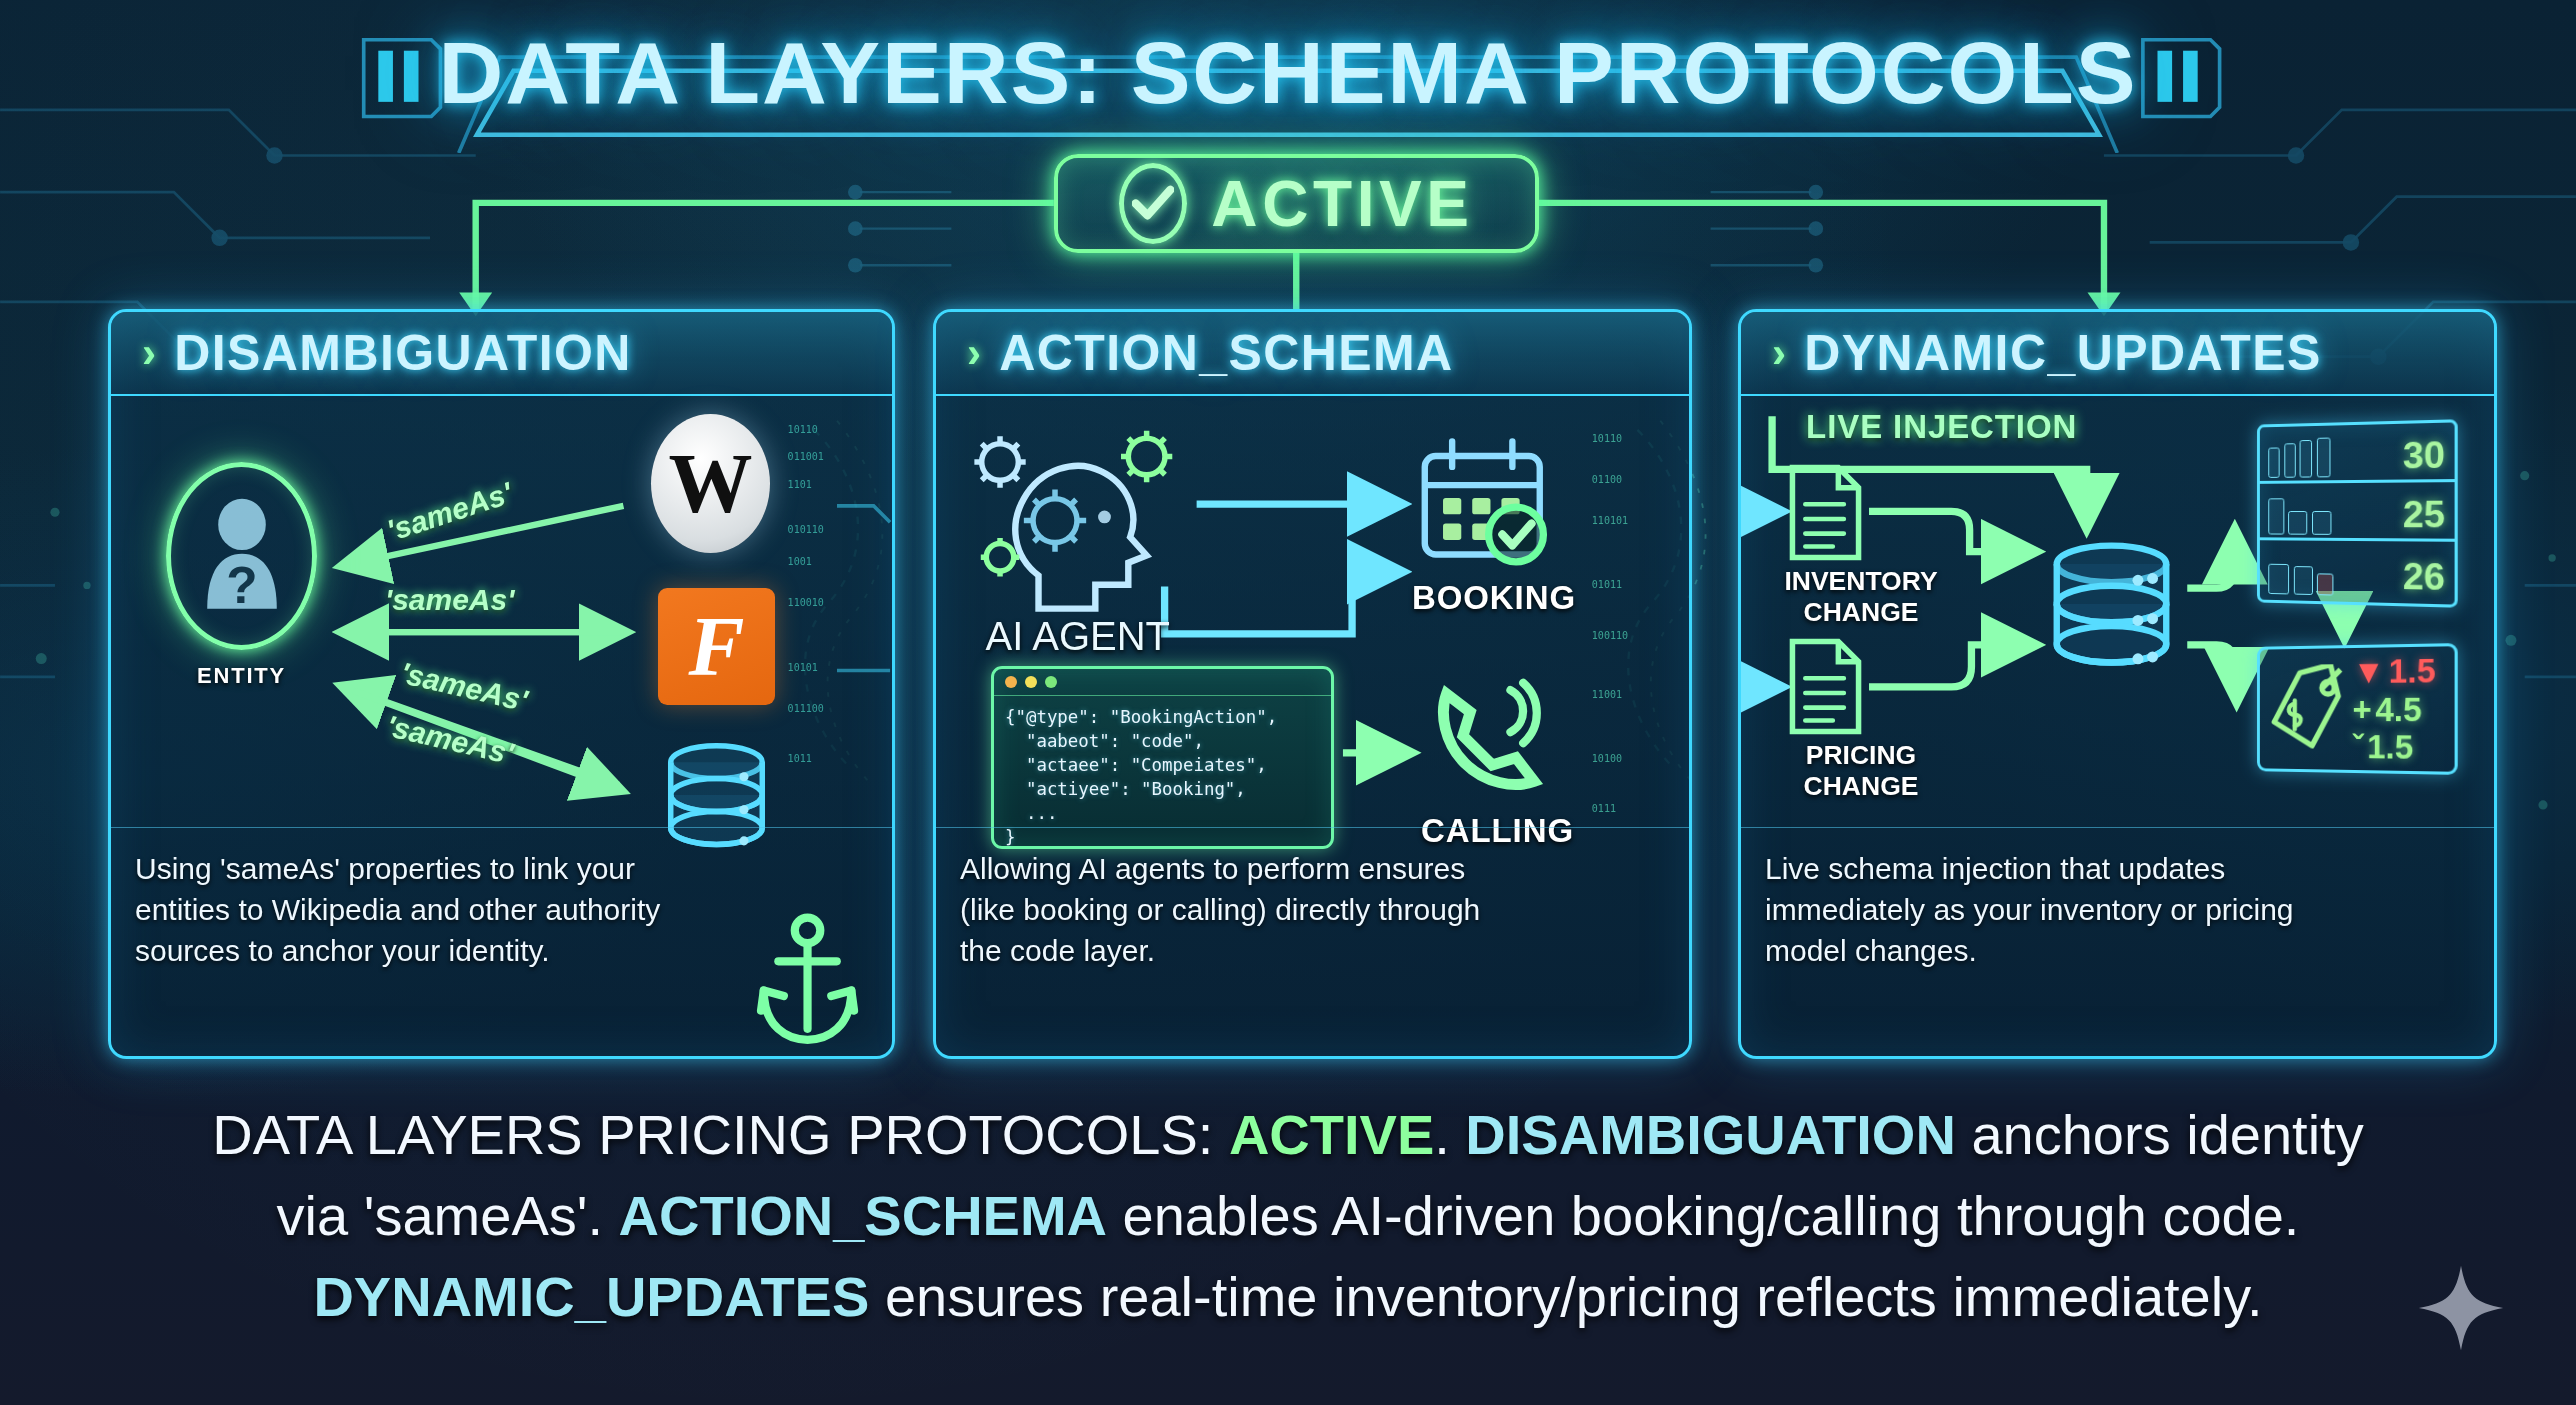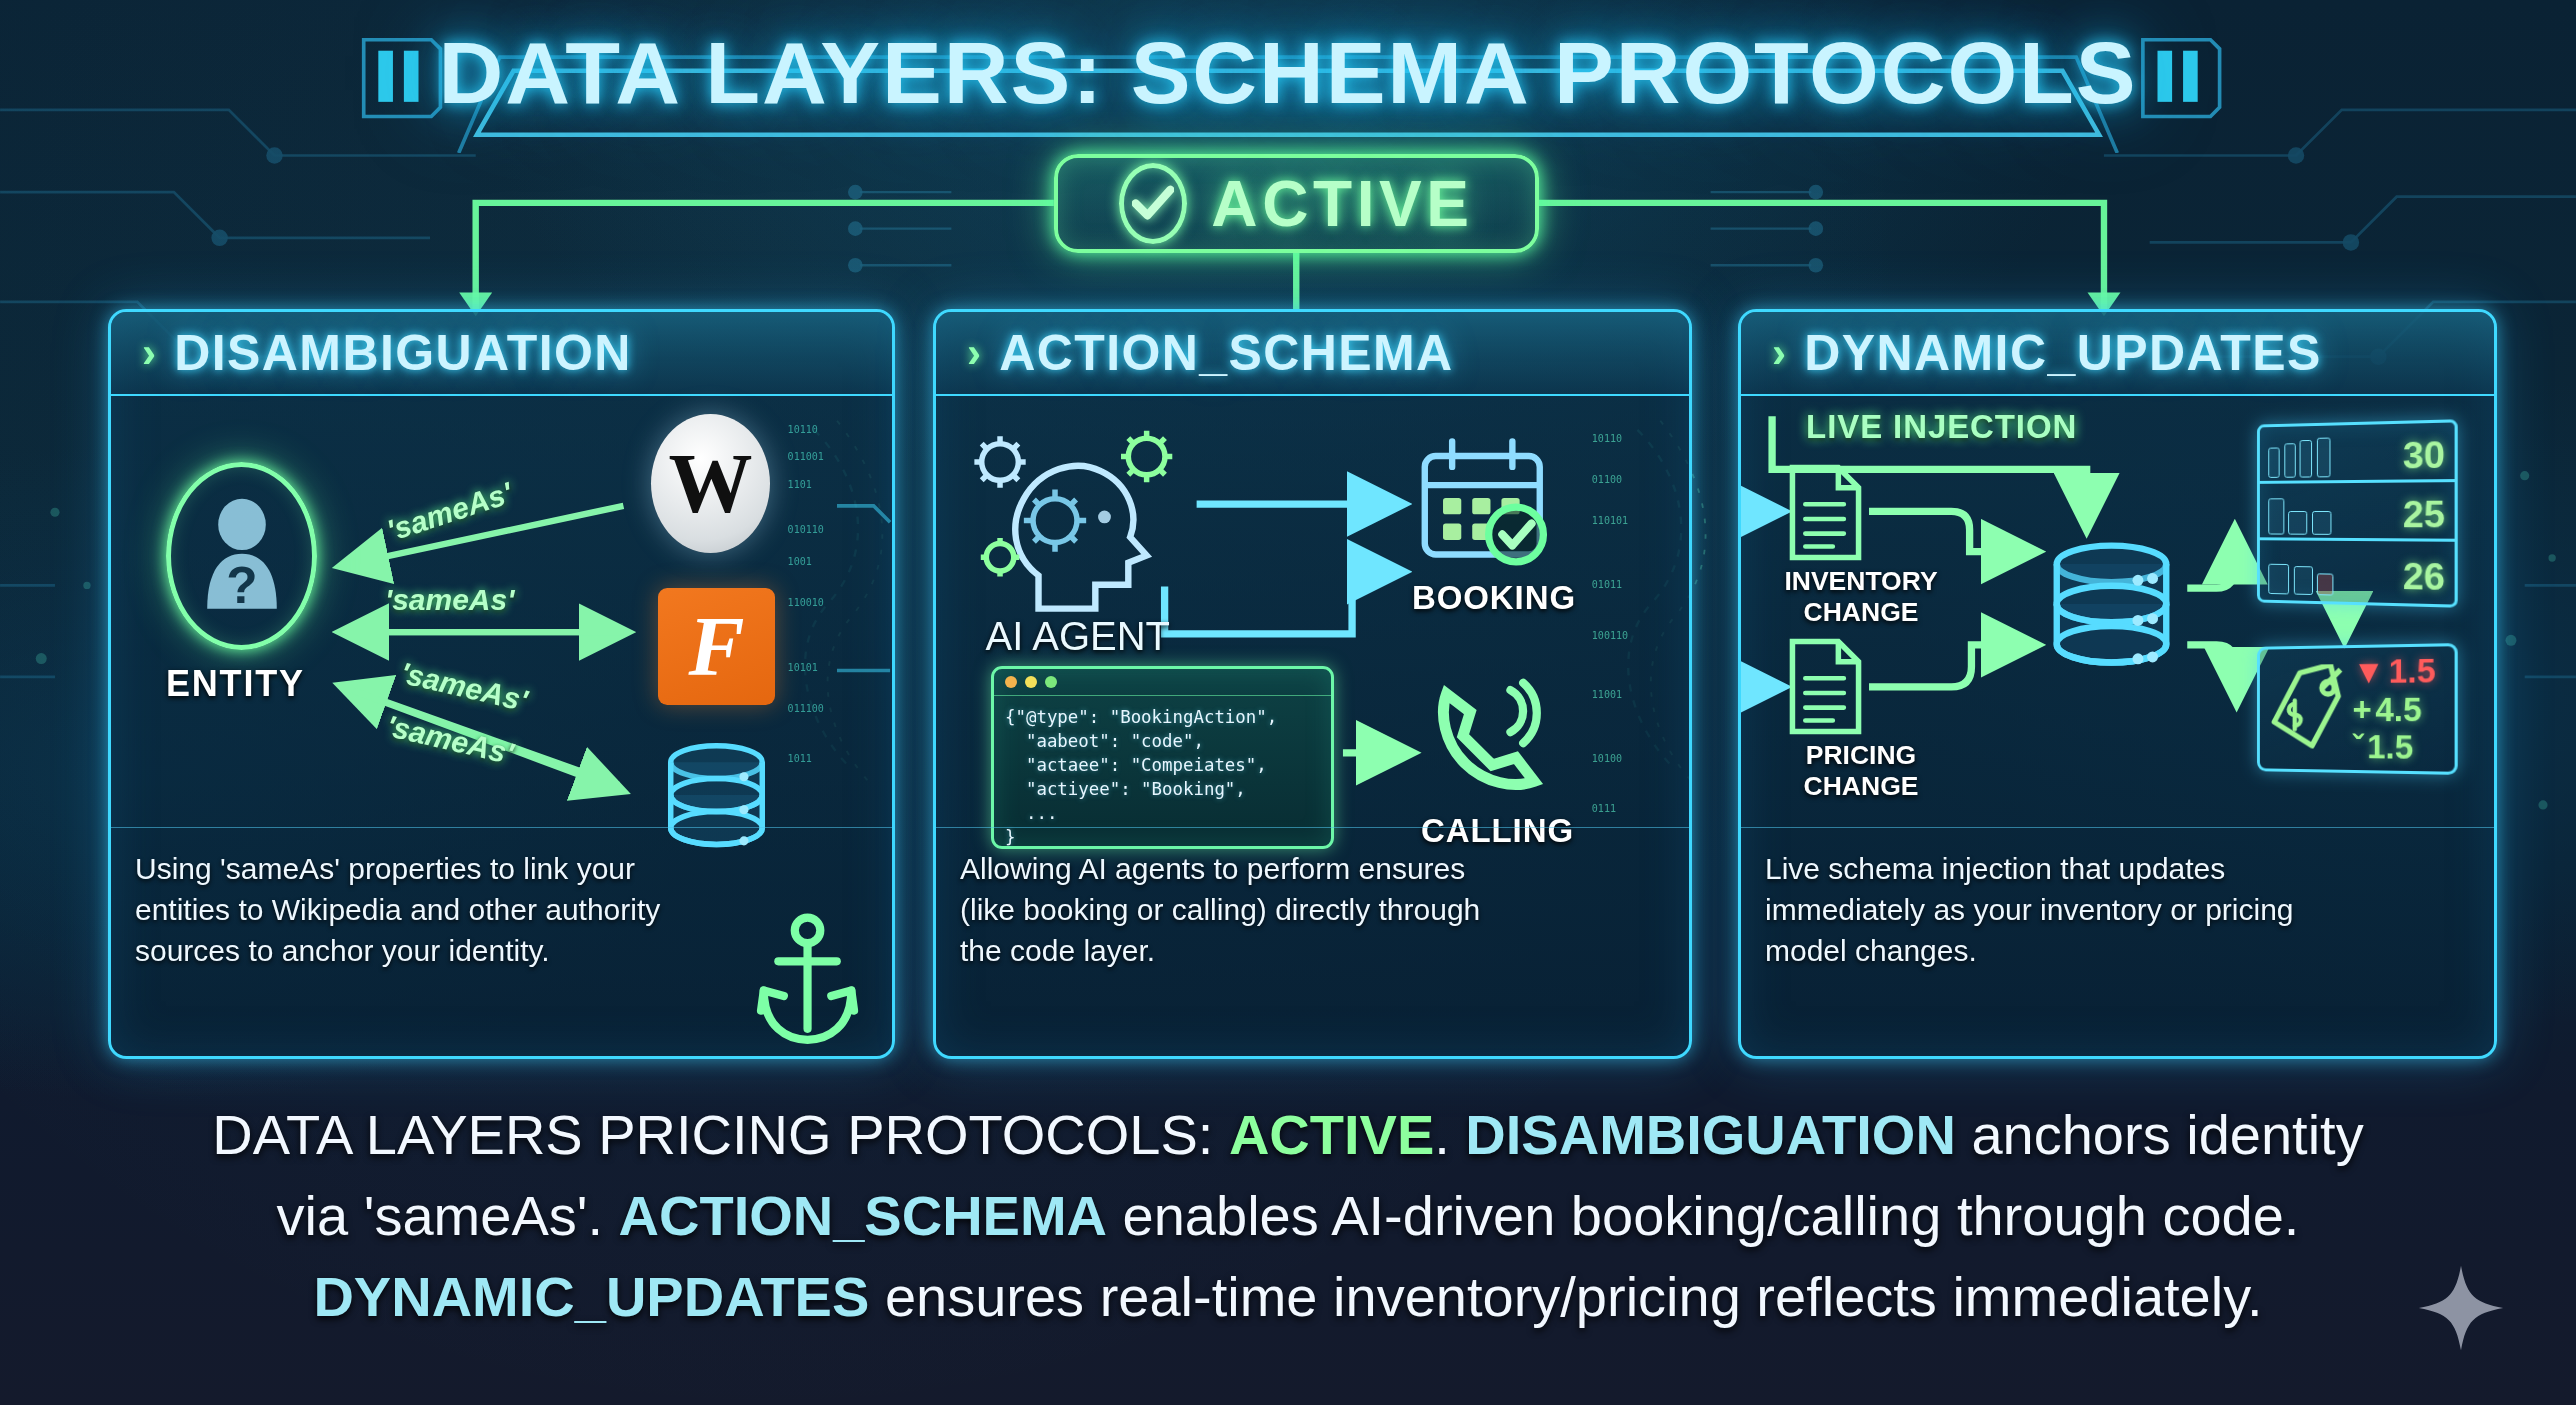--- a/index.html
+++ b/index.html
@@ -89,22 +89,22 @@
   }
 
   
   .entity-node{
     position:absolute;left:55px;top:66px;width:151px;height:188px;
     border:5.5px solid #82ffaa;border-radius:50%;
     box-shadow:0 0 14.6px #6dff9f,0 0 40px rgba(100,255,160,.45),inset 0 0 18.3px rgba(110,255,170,.2);
     display:flex;align-items:center;justify-content:center;
   }
   .entity-label{
-    position:absolute;left:55px;top:267px;width:151px;
-    font-size:36px;font-weight:bold;letter-spacing:1.8px;color:#ffffff;
+    position:absolute;left:55px;top:267px;width:151px;text-align:center;
+    font-size:22px;font-weight:bold;letter-spacing:1.8px;color:#ffffff;
     text-shadow:0 1.8px 5.5px #000;
   }
   .wiki-logo{
     position:absolute;left:540px;top:18.3px;width:119px;height:139px;border-radius:50%;
     background:radial-gradient(circle at 42% 32%,#ffffff,#d9dee1 70%,#b8bfc4);
     box-shadow:0 0 27.4px rgba(180,230,255,.35);
     display:flex;align-items:center;justify-content:center;
     font-family:"Liberation Serif", serif;font-size:84px;color:#101010;font-weight:bold;
   }
   .authority-tile{

